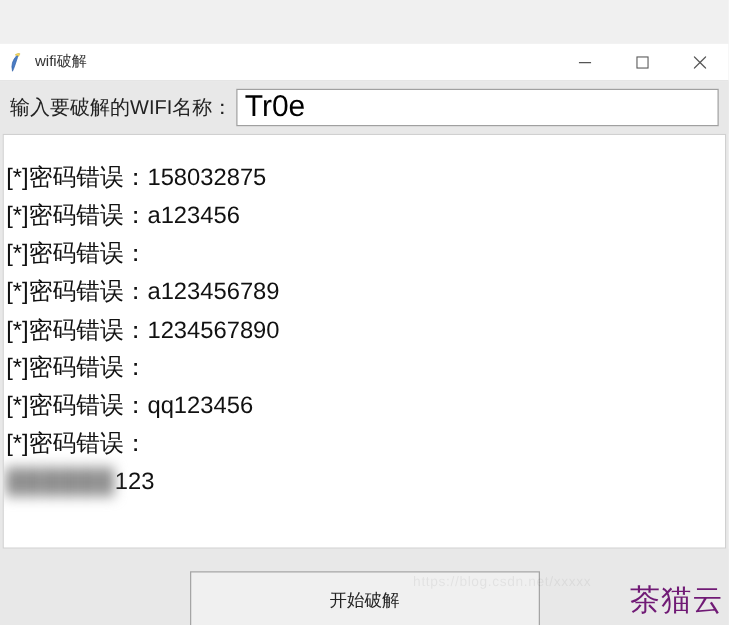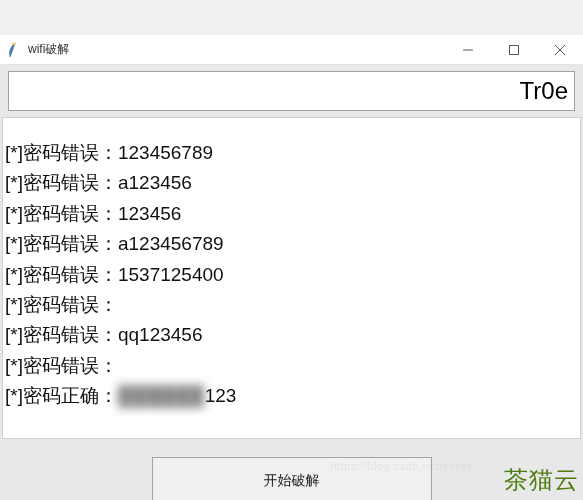--- a/index.html
+++ b/index.html
@@ -78,23 +78,22 @@
       color: #222;
       white-space: nowrap;
     }
     .wifi-input {
       flex: 1;
       font-size: 24px;
       padding: 1px 6px;
       border: 1px solid #a0a0a0;
       background: #ffffff;
       font-family: "Microsoft YaHei", Arial, sans-serif;
-      height: 40px;
+      height: 30px;
       line-height: 28px;
-      text-align: right;
     }
     .output-panel {
       background: #ffffff;
       margin: 0 2px;
       border: 1px solid #d0d0d0;
       flex: 1;
       overflow: hidden;
       padding: 20px 2px;
     }
     .output-line {
@@ -132,21 +131,21 @@
       font-size: 14px;
       color: #222;
       cursor: pointer;
       font-family: "Microsoft YaHei", Arial, sans-serif;
     }
     .watermark-right {
       position: absolute;
       right: 4px;
       bottom: 4px;
       font-size: 24px;
-      color: #4d7c0f;
+      color: #701a75;
       font-weight: 500;
       letter-spacing: 1px;
     }
     .watermark-faint {
       position: absolute;
       right: 110px;
       bottom: 28px;
       font-size: 11px;
       color: rgba(0,0,0,0.06);
       letter-spacing: 0.5px;
@@ -181,33 +180,34 @@
       <button class="titlebar-btn close">
         <svg width="10" height="10">
             <line x1="0" y1="0" x2="10" y2="10"></line>
             <line x1="10" y1="0" x2="0" y2="10"></line>
           </svg>
       </button>
     </div>
   </div>
 
   <div class="input-row">
+    <span class="input-label">输入要破解的WIFI名称：</span>
     <input class="wifi-input" type="text" value="Tr0e" style="">
   </div>
 
   <div class="output-panel" id="output-panel">
-  <div class="output-line"><span class="output-prefix">[*]密码错误：</span><span class="output-value">123456789</span></div>
+  <div class="output-line"><span class="output-prefix">[*]密码错误：</span><span class="output-value">158032875</span></div>
       <div class="output-line"><span class="output-prefix">[*]密码错误：</span><span class="output-value">a123456</span></div>
-      <div class="output-line"><span class="output-prefix">[*]密码错误：</span><span class="output-value">123456</span></div>
+      <div class="output-line"><span class="output-prefix">[*]密码错误：</span></div>
       <div class="output-line"><span class="output-prefix">[*]密码错误：</span><span class="output-value">a123456789</span></div>
-      <div class="output-line"><span class="output-prefix">[*]密码错误：</span><span class="output-value">1537125400</span></div>
+      <div class="output-line"><span class="output-prefix">[*]密码错误：</span><span class="output-value">1234567890</span></div>
       <div class="output-line"><span class="output-prefix">[*]密码错误：</span></div>
       <div class="output-line"><span class="output-prefix">[*]密码错误：</span><span class="output-value">qq123456</span></div>
       <div class="output-line"><span class="output-prefix">[*]密码错误：</span></div>
-      <div class="output-line"><span class="output-prefix">[*]密码正确：</span><span class="blur-segment">██████</span><span class="output-value">123</span></div>
+      <div class="output-line"><span class="blur-segment">██████</span><span class="output-value">123</span></div>
     </div>
 
   <div class="button-area">
     <button class="start-button">开始破解</button>
   </div>
 
 </div>
 
 <div class="watermark-faint">https://blog.csdn.net/xxxxx</div>
 <div class="watermark-right">茶猫云</div>

